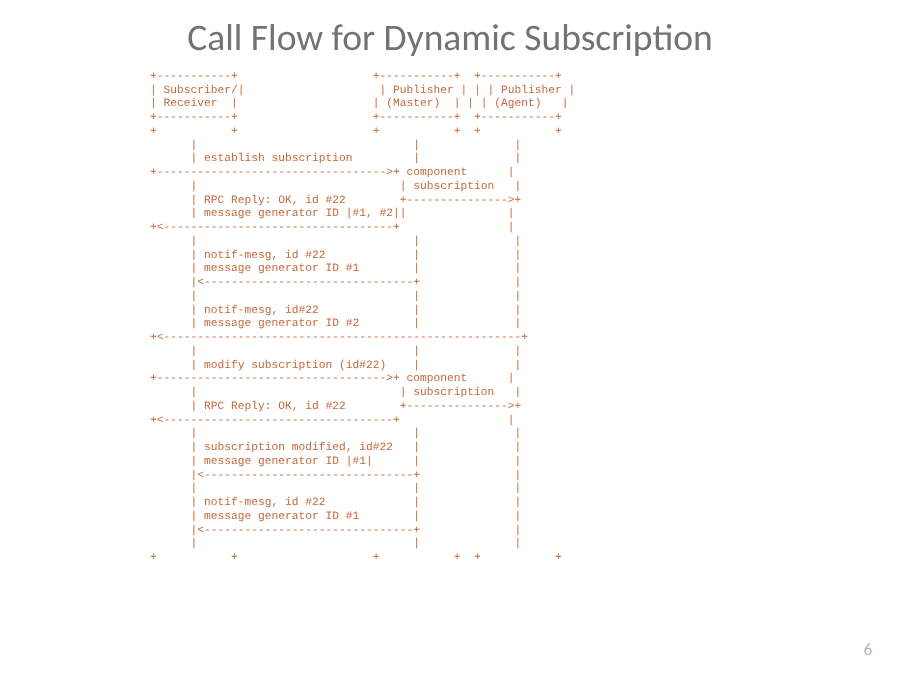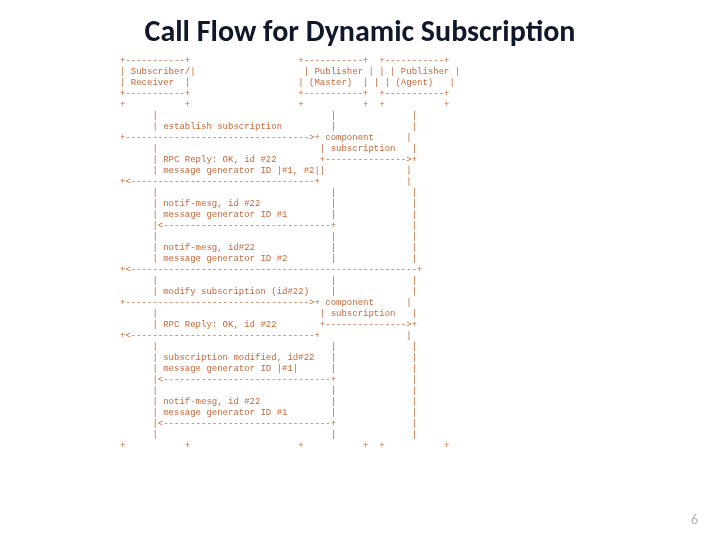--- a/index.html
+++ b/index.html
@@ -17,22 +17,22 @@
     height: 540px;
     box-sizing: border-box;
   }
   .title {
     position: absolute;
     top: 12px;
     left: 0;
     width: 100%;
     text-align: center;
     font-size: 30px;
-    color: #0f172a;
-    font-weight: 700;
+    color: #737373;
+    font-weight: 400;
   }
   .diagram {
     position: absolute;
     top: 56px;
     left: 120px;
     width: 480px;
     font-family: "Courier New", Courier, monospace;
     font-size: 9px;
     line-height: 11px;
     color: #c4693a; 

